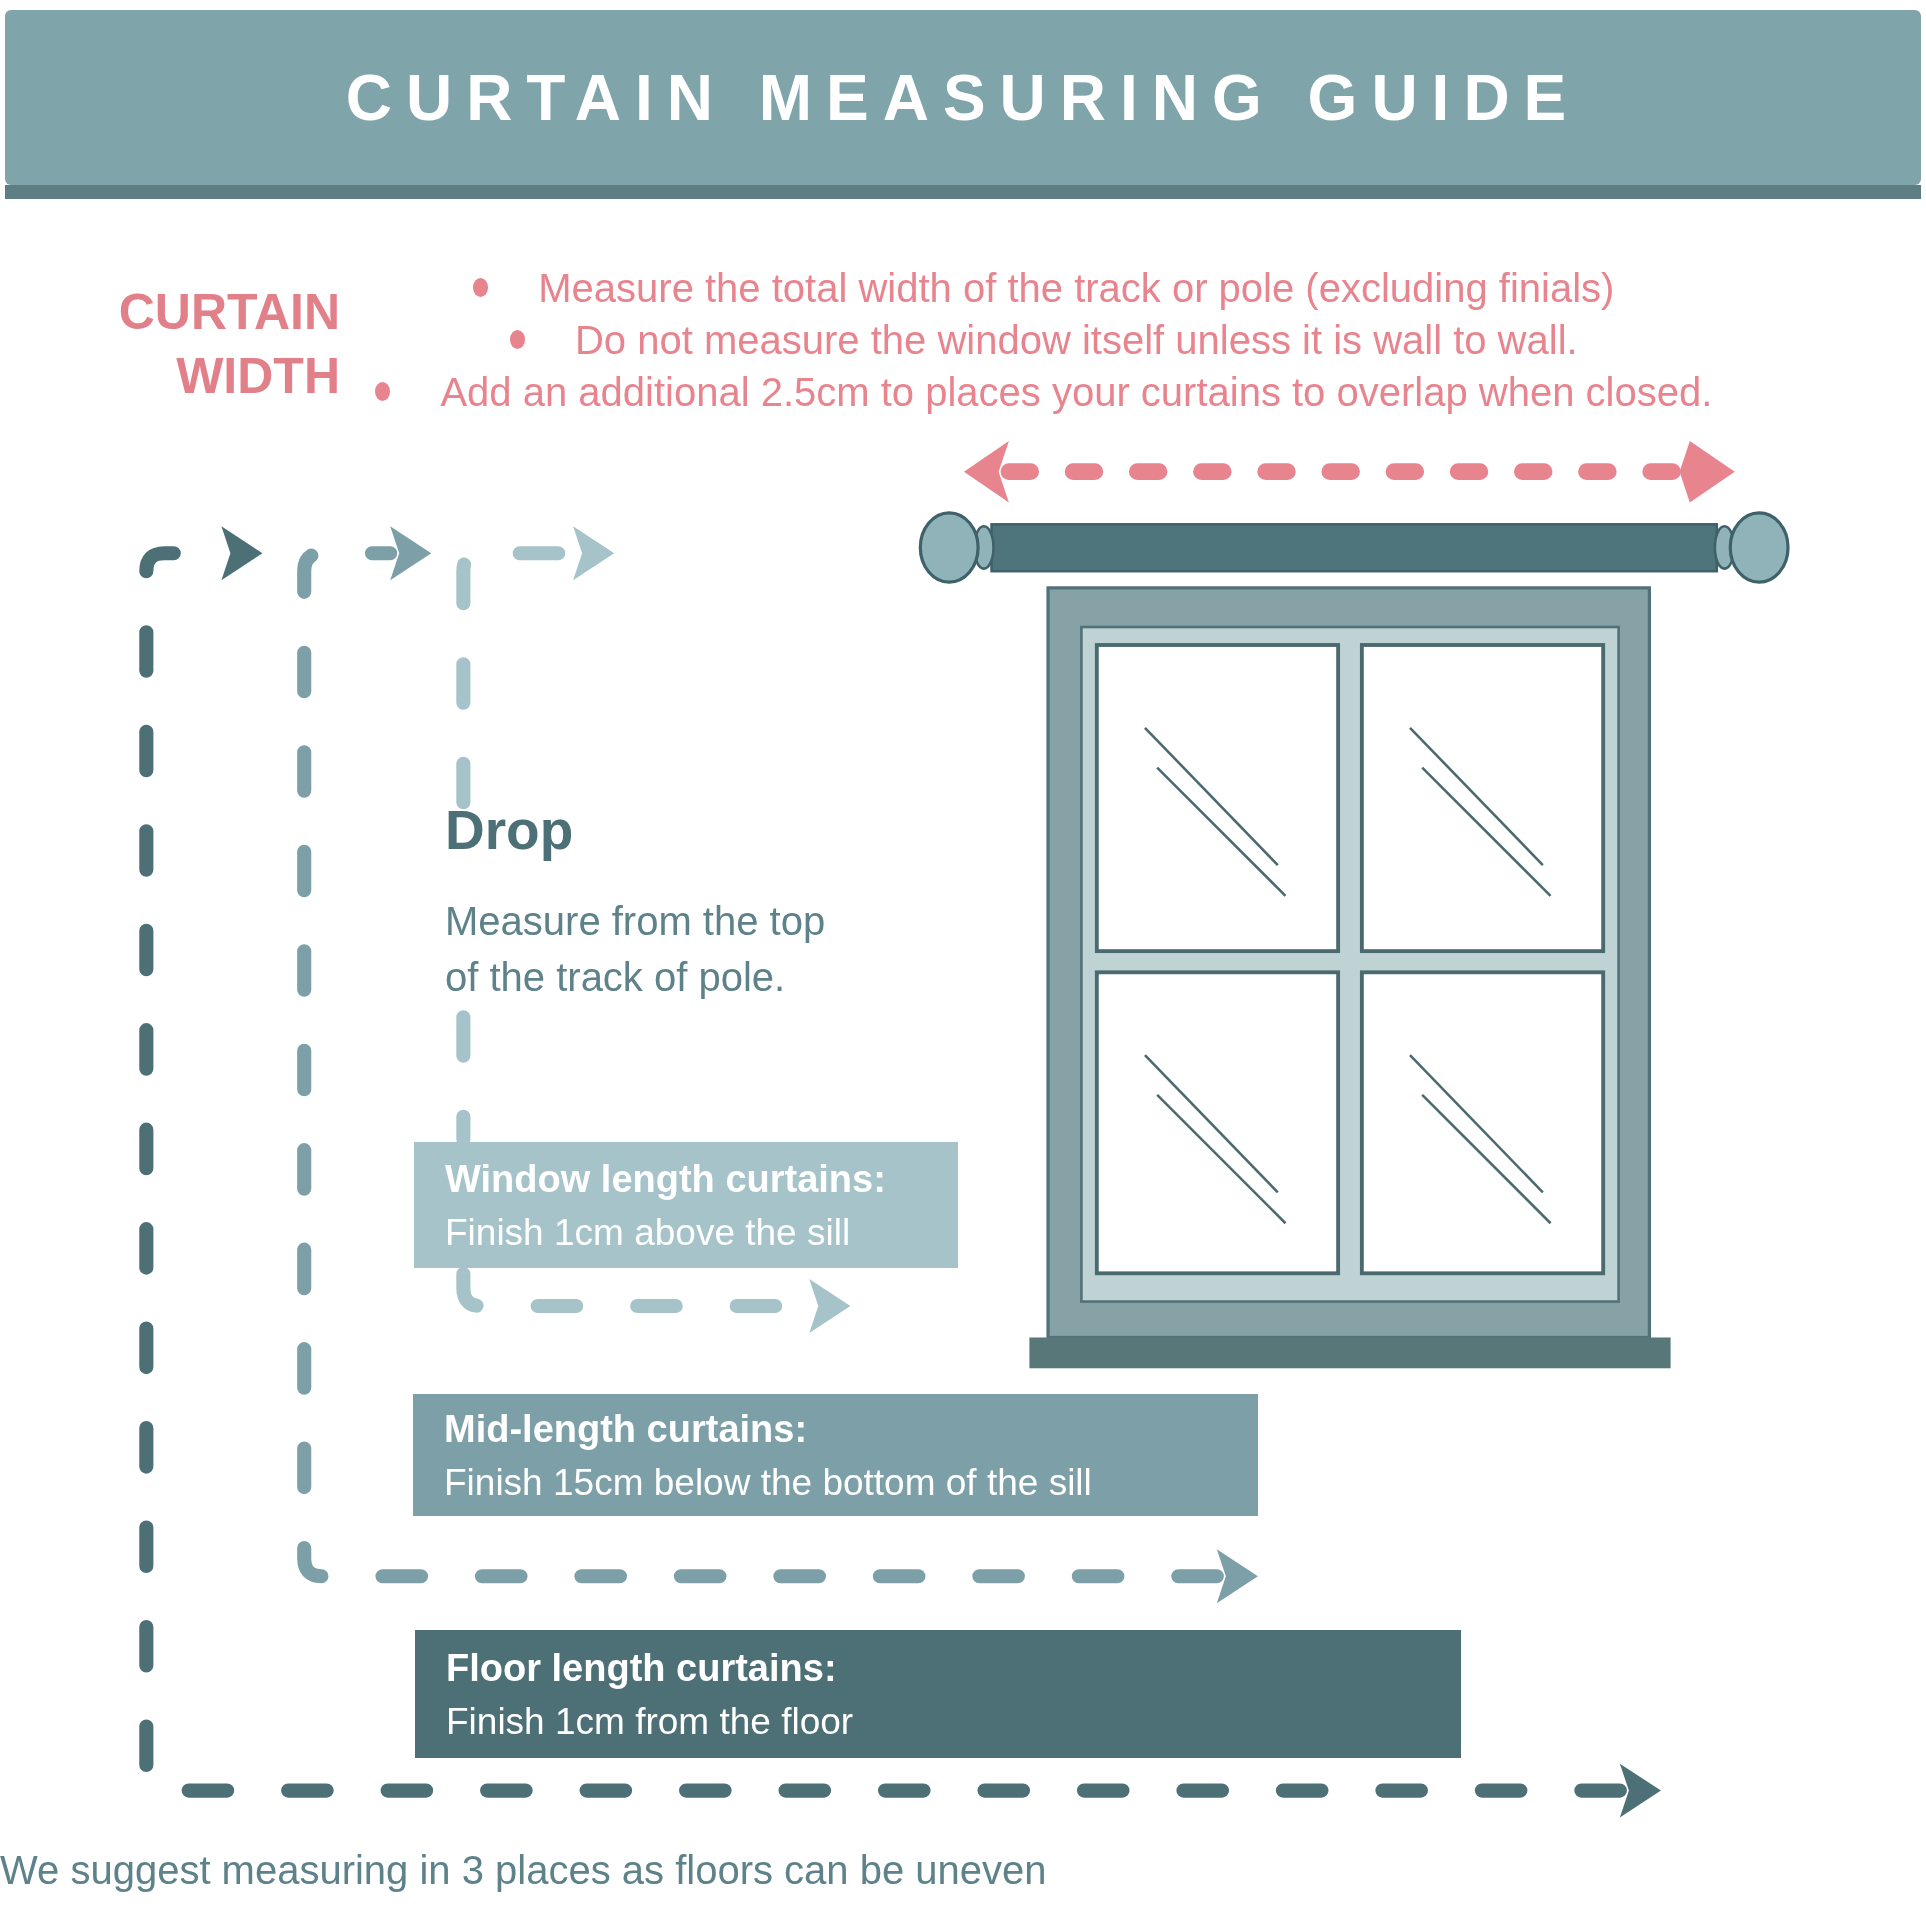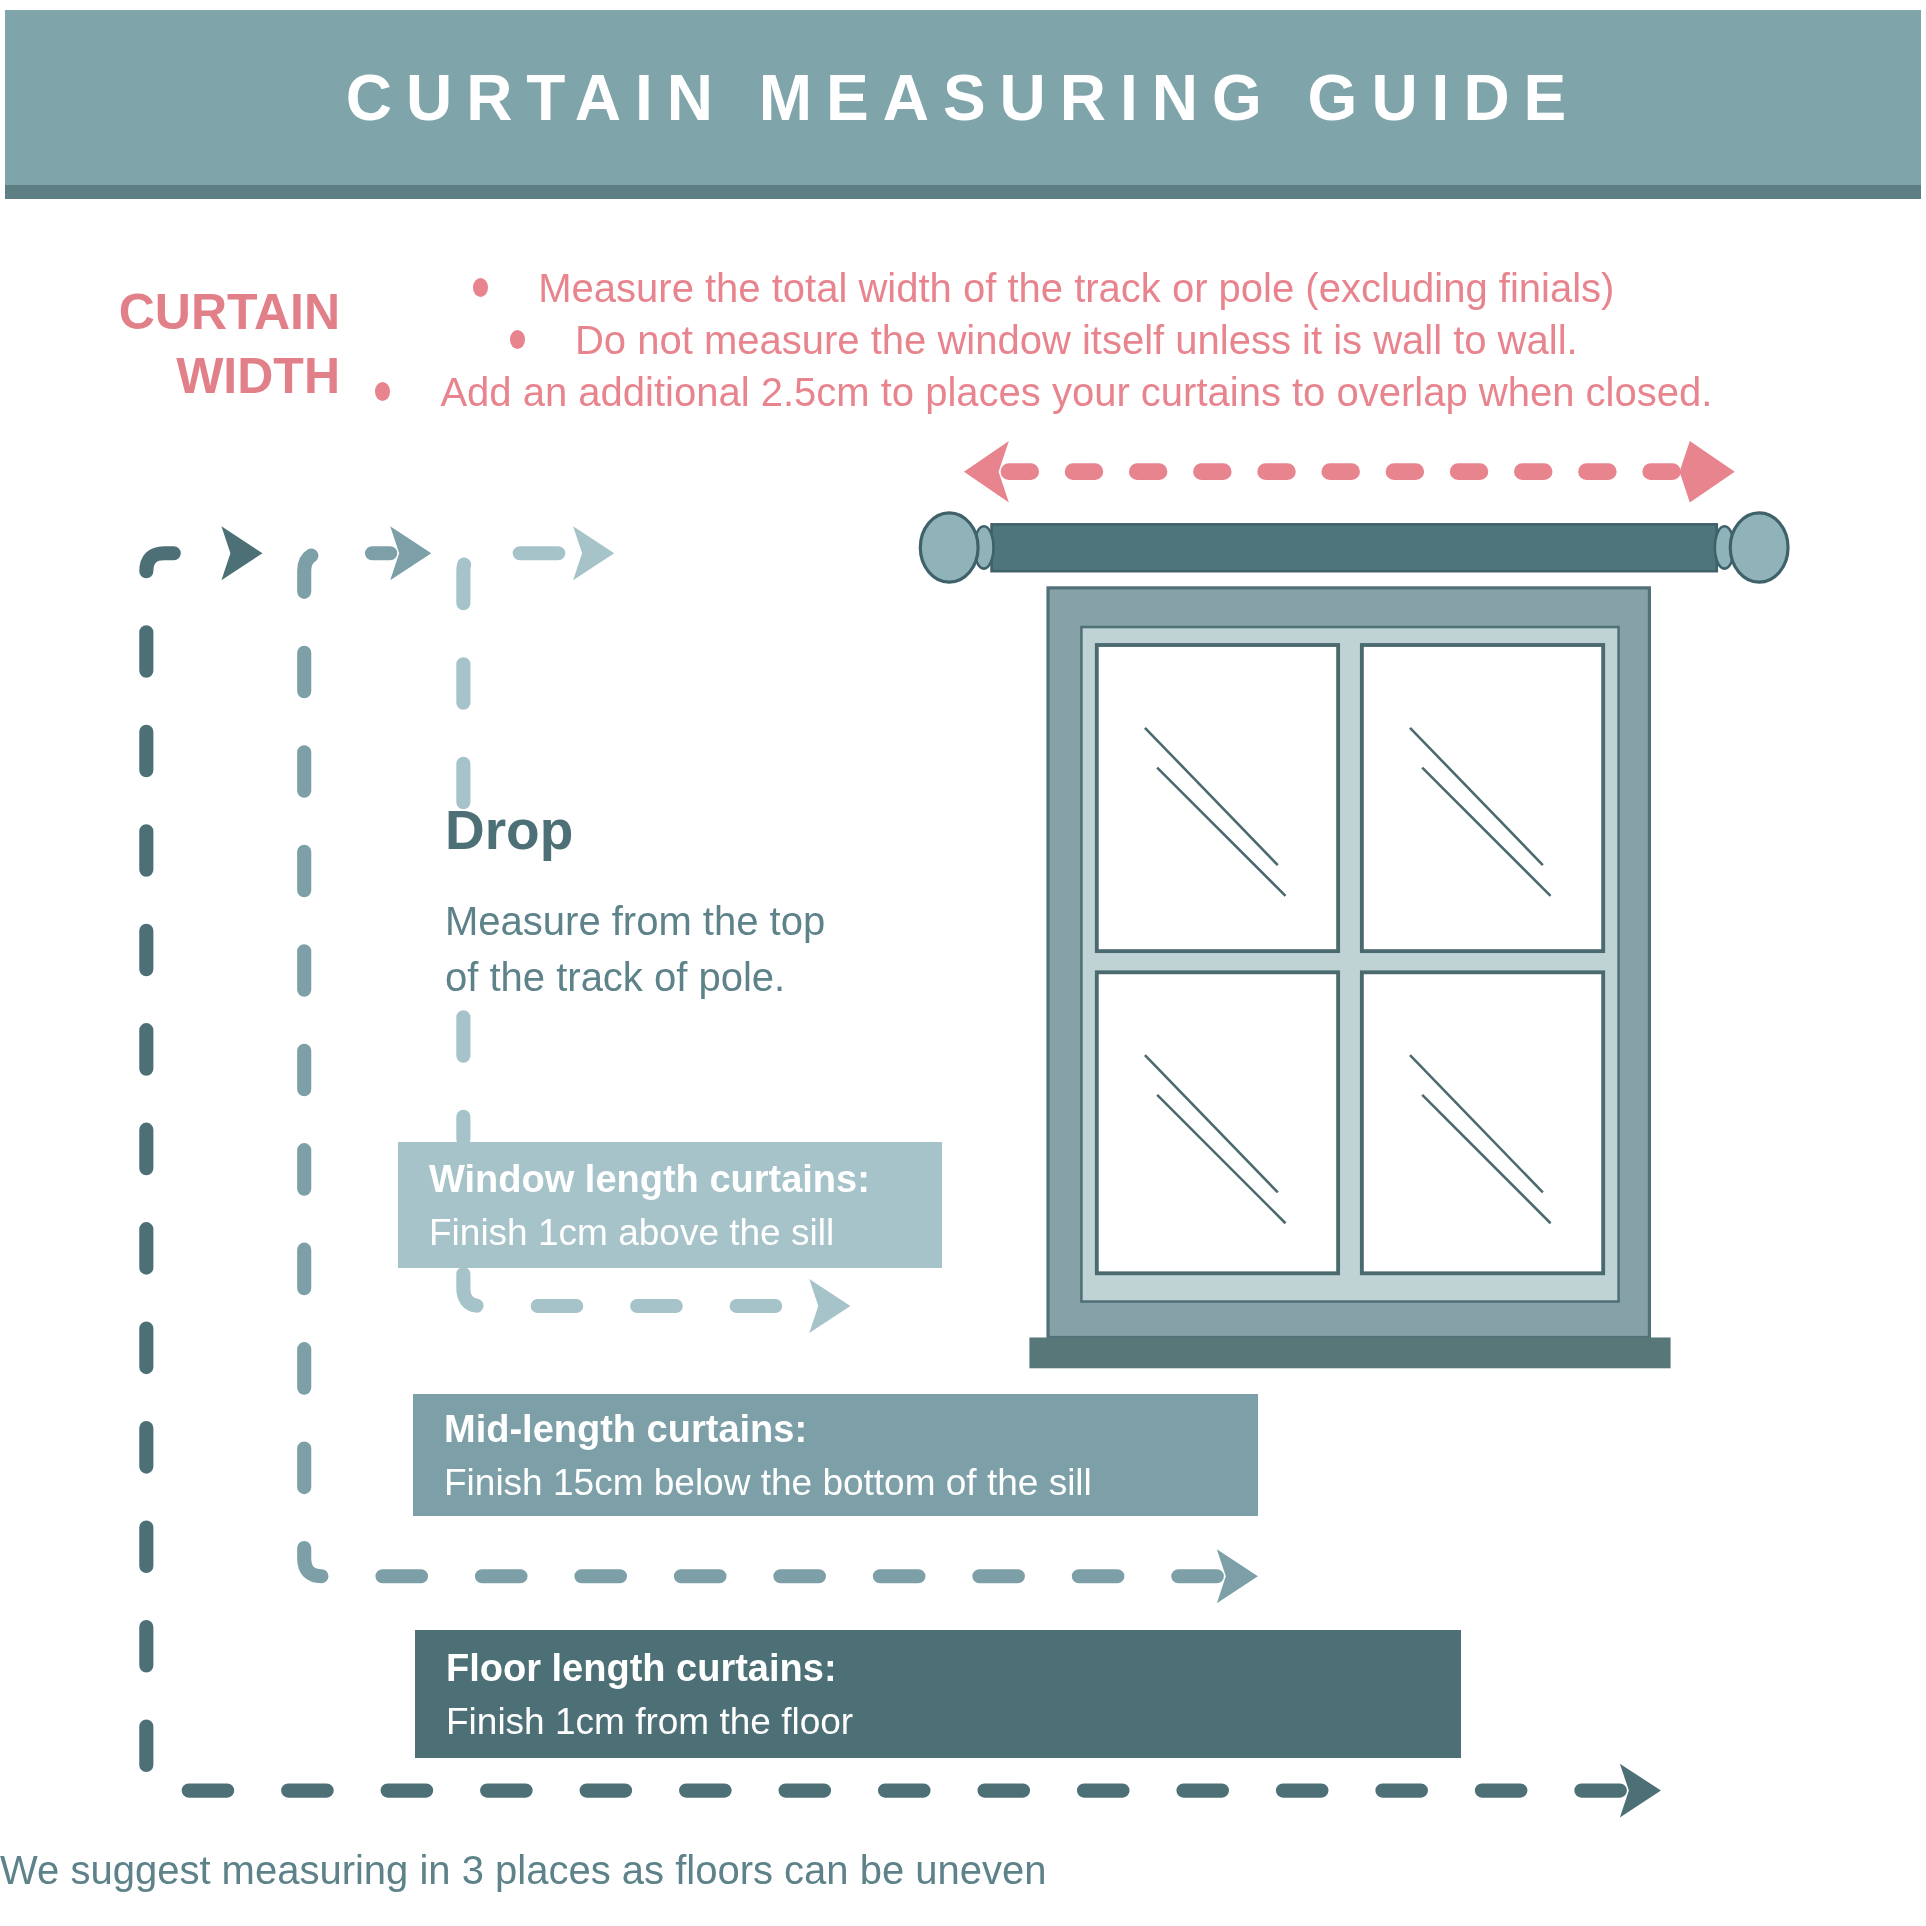--- a/index.html
+++ b/index.html
@@ -2,21 +2,21 @@
 <html style="font-size:10.3px"><head>
 <meta charset="utf-8">
 <style>
   html,body{margin:0;padding:0;background:#ffffff;}
   body{width:1926px;height:1926px;position:relative;overflow:hidden;
        font-family:"Liberation Sans",sans-serif;}
   .abs{position:absolute;}
 
   
   .header{left:5.1px;right:5.1px;top:10.3px;height:175px;background:#7FA4AA;
-          display:flex;align-items:center;justify-content:center;}
+          display:flex;align-items:center;justify-content:center;border-radius:6px;}
   .header-strip{left:5.1px;right:5.1px;top:185px;height:14px;background:#5D7F84;}
   .title{color:#ffffff;font-size:64px;font-weight:bold;letter-spacing:14px;white-space:nowrap;}
 
   
   .cw-heading{left:96px;top:280px;width:244px;text-align:right;
               color:#E2808A;font-weight:bold;font-size:50px;line-height:64px;}
   .bullets{left:375px;top:264px;}
   .bullet-row{display:flex;align-items:flex-start;height:52px;justify-content:center;}
   .bullet-dot{width:15.4px;height:19px;border-radius:50%;background:#E8848E;
               margin-top:14px;flex:0 0 auto;}
@@ -24,21 +24,21 @@
 
   
   .drop-heading{left:445px;top:798px;color:#4D7076;font-size:55px;font-weight:bold;}
   .drop-body{left:445px;top:893px;color:#5D8289;font-size:40px;line-height:56px;}
 
   
   .label-box{display:flex;flex-direction:column;justify-content:center;
              padding-left:31px;box-sizing:border-box;color:#ffffff;}
   .label-title{font-size:38px;font-weight:bold;line-height:55px;white-space:nowrap;}
   .label-sub{font-size:37px;line-height:51px;white-space:nowrap;}
-  .box-window{left:398px;top:1142px;width:544px;height:126px;background:#A5C3C9;}
+  .box-window{left:414px;top:1142px;width:544px;height:126px;background:#A5C3C9;}
   .box-mid{left:413px;top:1394px;width:845px;height:122px;background:#7DA0A8;}
   .box-floor{left:415px;top:1630px;width:1046px;height:128px;background:#4D7076;}
 
   
   .footer-note{left:0;right:0;top:1848px;text-align:left;color:#5D8289;font-size:40px;}
 
   svg.overlay{position:absolute;left:0;top:0;}
 </style>
 </head>
 <body>

